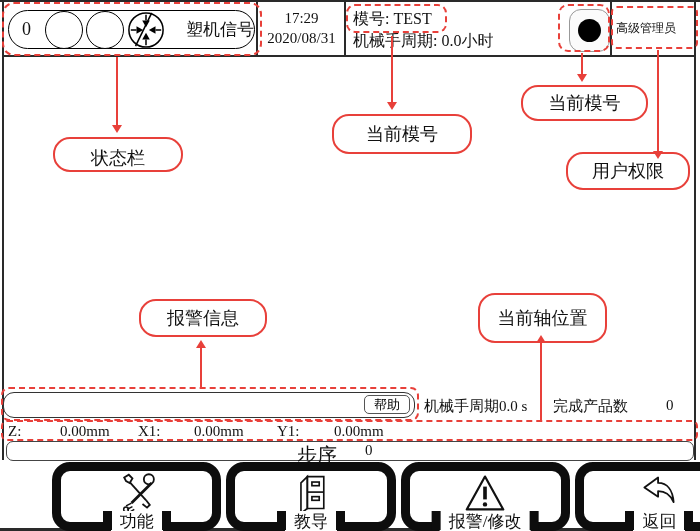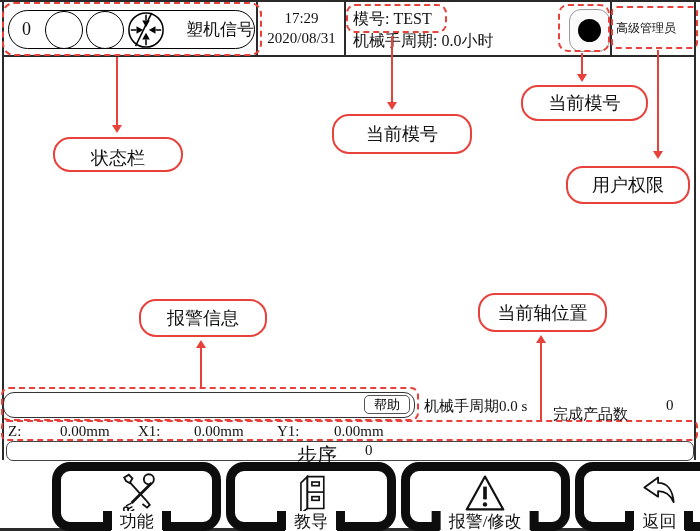--- a/index.html
+++ b/index.html
@@ -46,41 +46,41 @@
   .dash-float{left:558px;top:4px;width:52px;height:48px;border-radius:10px;}
   .dash-user{left:611px;top:6px;width:87px;height:43px;border-radius:6px;}
   .dash-alarm{left:1px;top:387px;width:418px;height:34px;border-radius:8px;}
   .dash-axis{left:1px;top:420px;width:697px;height:21px;border-radius:6px;}
 
   .callout{position:absolute;border:2px solid var(--red);border-radius:17px;background:#fff;
     display:flex;align-items:center;justify-content:center;font-size:18px;box-sizing:border-box;}
   .co-status{left:53px;top:137px;width:130px;height:35px;align-items:flex-end;}
   .co-mold{left:332px;top:114px;width:140px;height:40px;}
   .co-float{left:521px;top:85px;width:127px;height:36px;}
-  .co-user{left:566px;top:166px;width:124px;height:38px;}
+  .co-user{left:566px;top:152px;width:124px;height:38px;}
   .co-alarm{left:139px;top:299px;width:128px;height:38px;}
-  .co-axis{left:478px;top:293px;width:129px;height:39px;}
+  .co-axis{left:478px;top:293px;width:129px;height:50px;}
 
   .arrow{position:absolute;width:10px;}
   .arrow .shaft{position:absolute;left:4px;width:2px;background:var(--red);}
   .arrow-down .shaft{top:0;bottom:7px;}
   .arrow-down::after{content:"";position:absolute;bottom:0;left:0;width:0;height:0;
     border-left:5px solid transparent;border-right:5px solid transparent;border-top:8px solid var(--red);}
   .arrow-up .shaft{bottom:0;top:7px;}
   .arrow-up::after{content:"";position:absolute;top:0;left:0;width:0;height:0;
     border-left:5px solid transparent;border-right:5px solid transparent;border-bottom:8px solid var(--red);}
 
   
   .alarm-bar{position:absolute;left:3px;top:392px;width:412px;height:26px;border:1.6px solid #333;
     border-radius:11px;box-sizing:border-box;background:#fff;}
   .help-btn{position:absolute;right:4px;top:2px;width:46px;height:19px;border:1.5px solid #555;
     border-radius:5px;background:#fff;display:flex;align-items:center;justify-content:center;
     font-size:13px;font-family:inherit;padding:0;cursor:default;}
   .info-text{position:absolute;top:397px;font-size:15px;white-space:nowrap;}
-  .cycle-label{left:424px;} .product-label{left:553px;margin-top:8px;} .product-count{left:666px;}
+  .cycle-label{left:424px;} .product-label{left:553px;} .product-count{left:666px;}
   .axis-text{position:absolute;top:423px;font-size:15px;white-space:nowrap;}
   .ax-zl{left:8px;} .ax-zv{left:60px;} .ax-xl{left:138px;} .ax-xv{left:194px;}
   .ax-yl{left:277px;} .ax-yv{left:334px;}
   .step-row{position:absolute;left:6px;top:441px;width:688px;height:20px;border:1.5px solid #444;
     border-radius:7px;box-sizing:border-box;background:#fff;}
   .step-label{position:absolute;left:290px;top:0px;font-size:20px;}
   .step-value{position:absolute;left:358px;top:0px;font-size:15px;}
 
   
   .toolbar{position:absolute;left:4px;top:462px;width:692px;height:69px;display:flex;gap:5px;padding-left:48px;}

